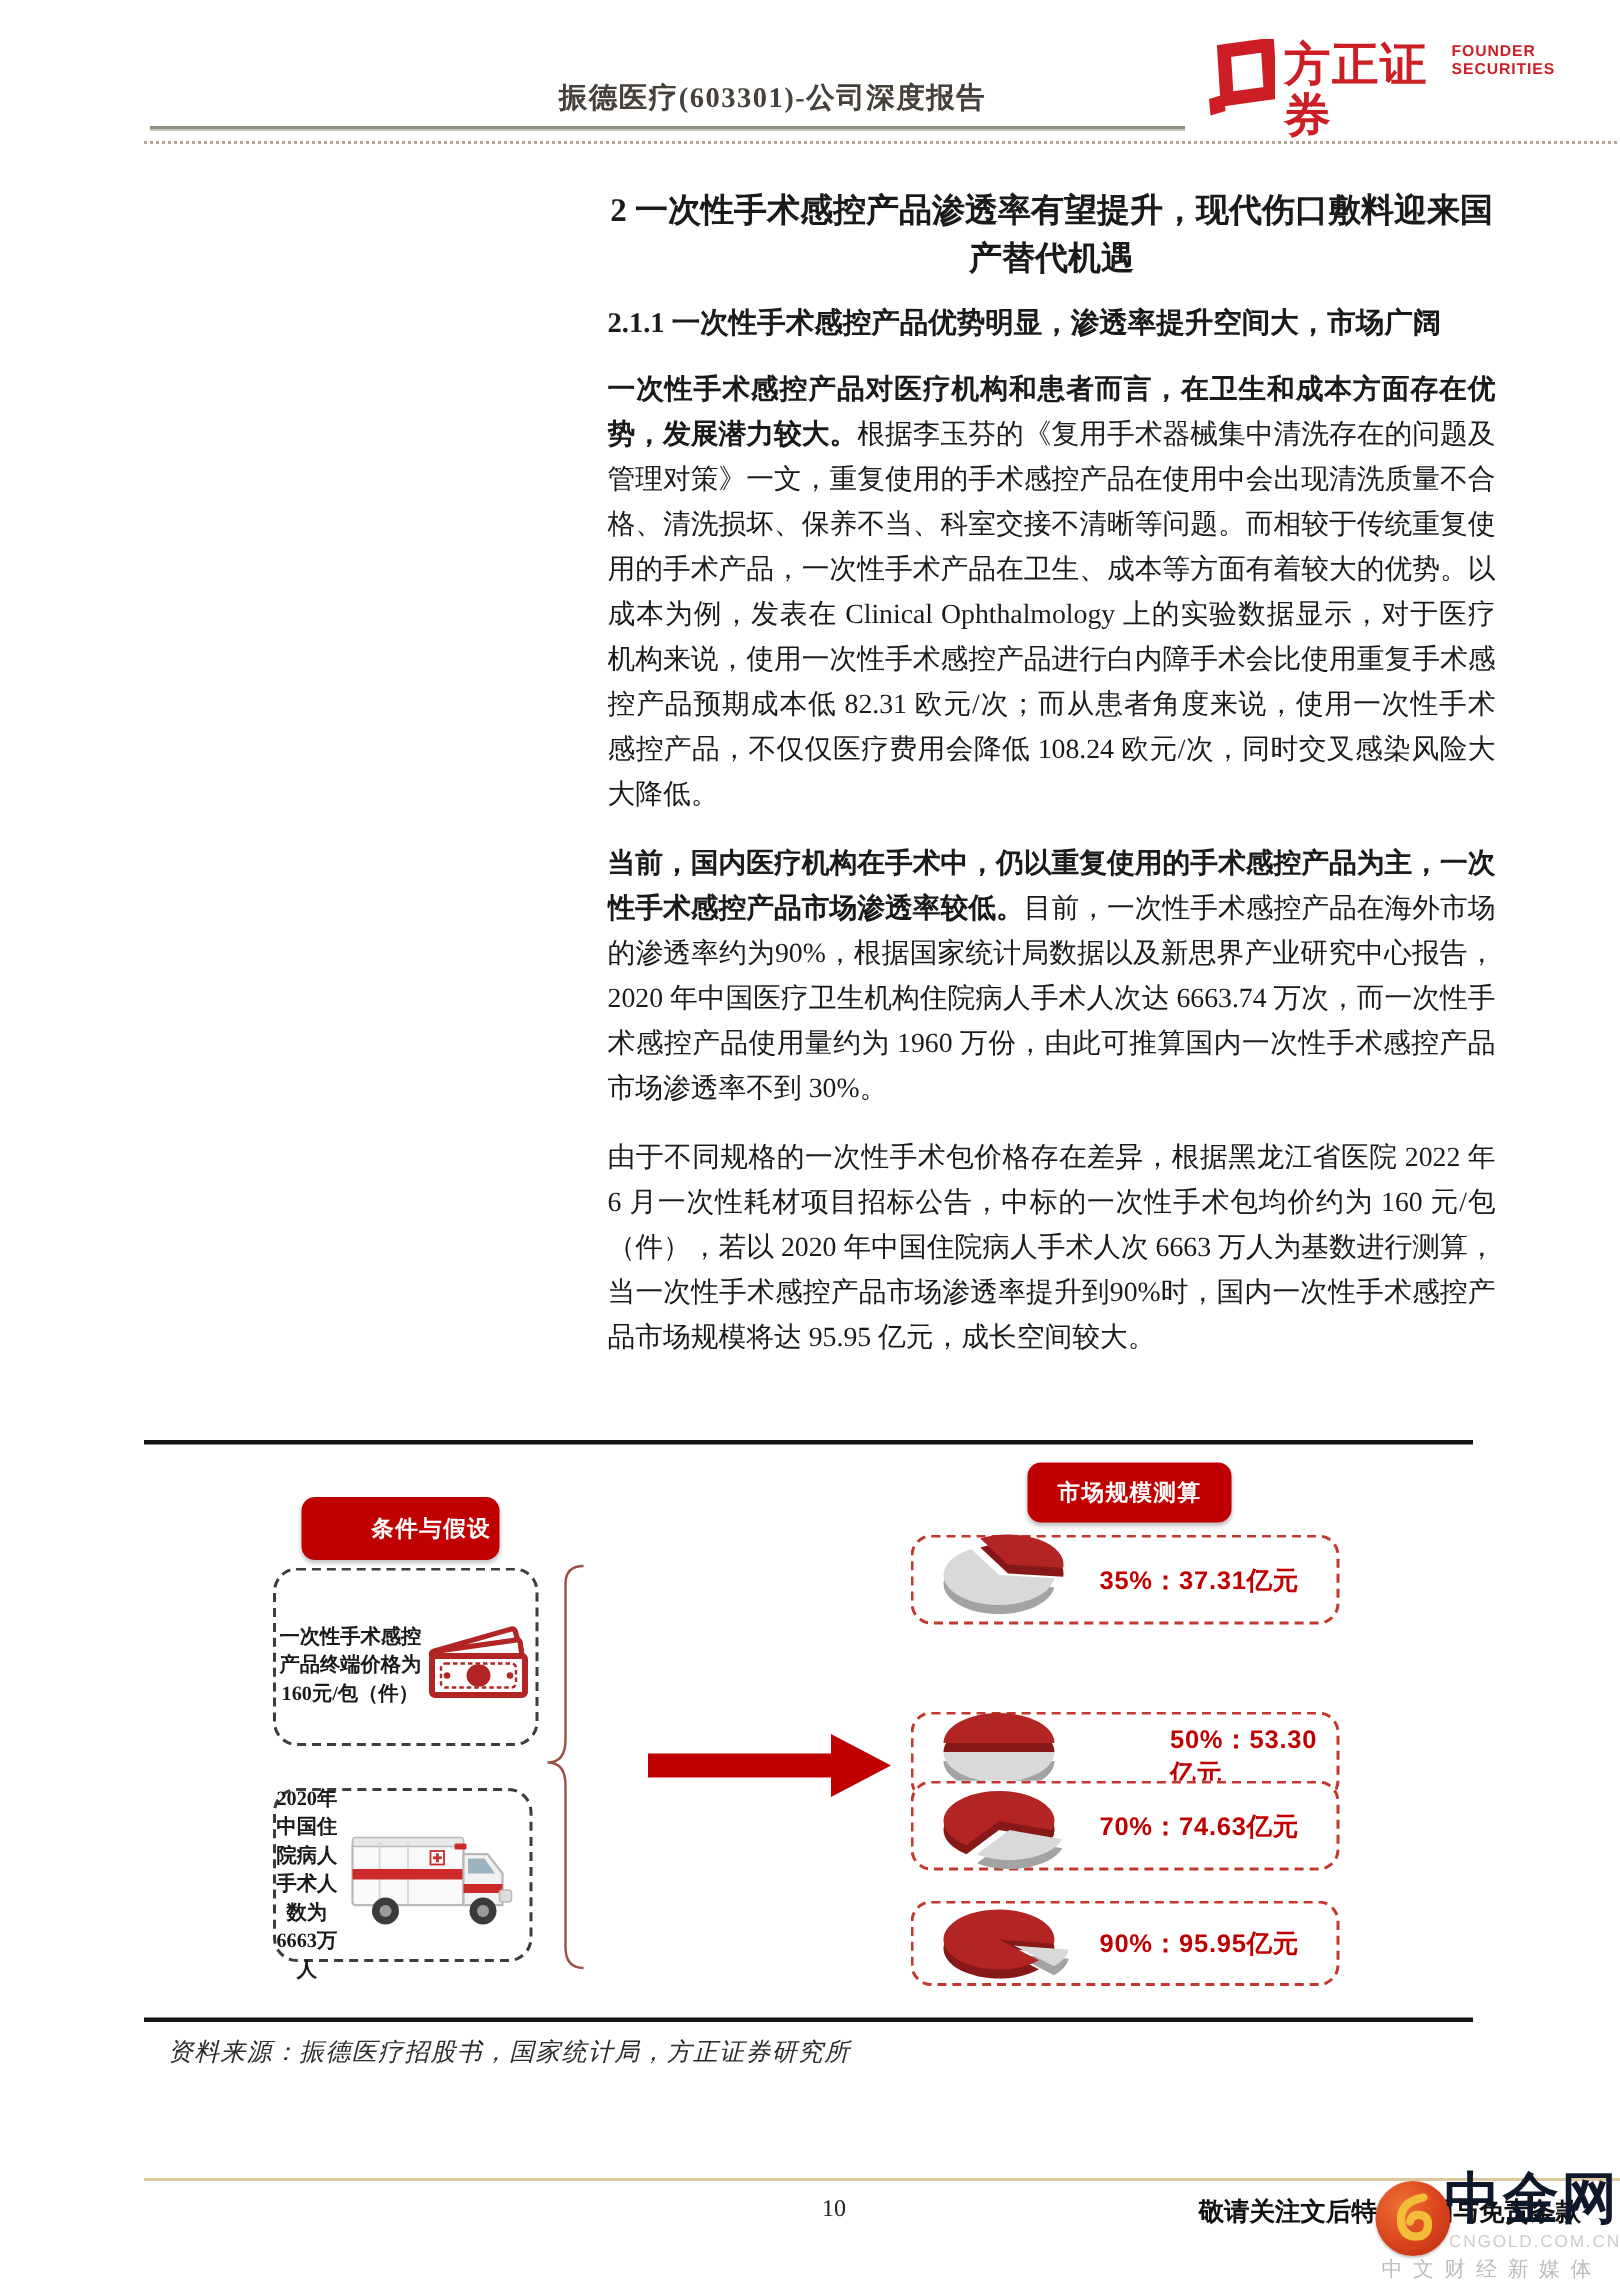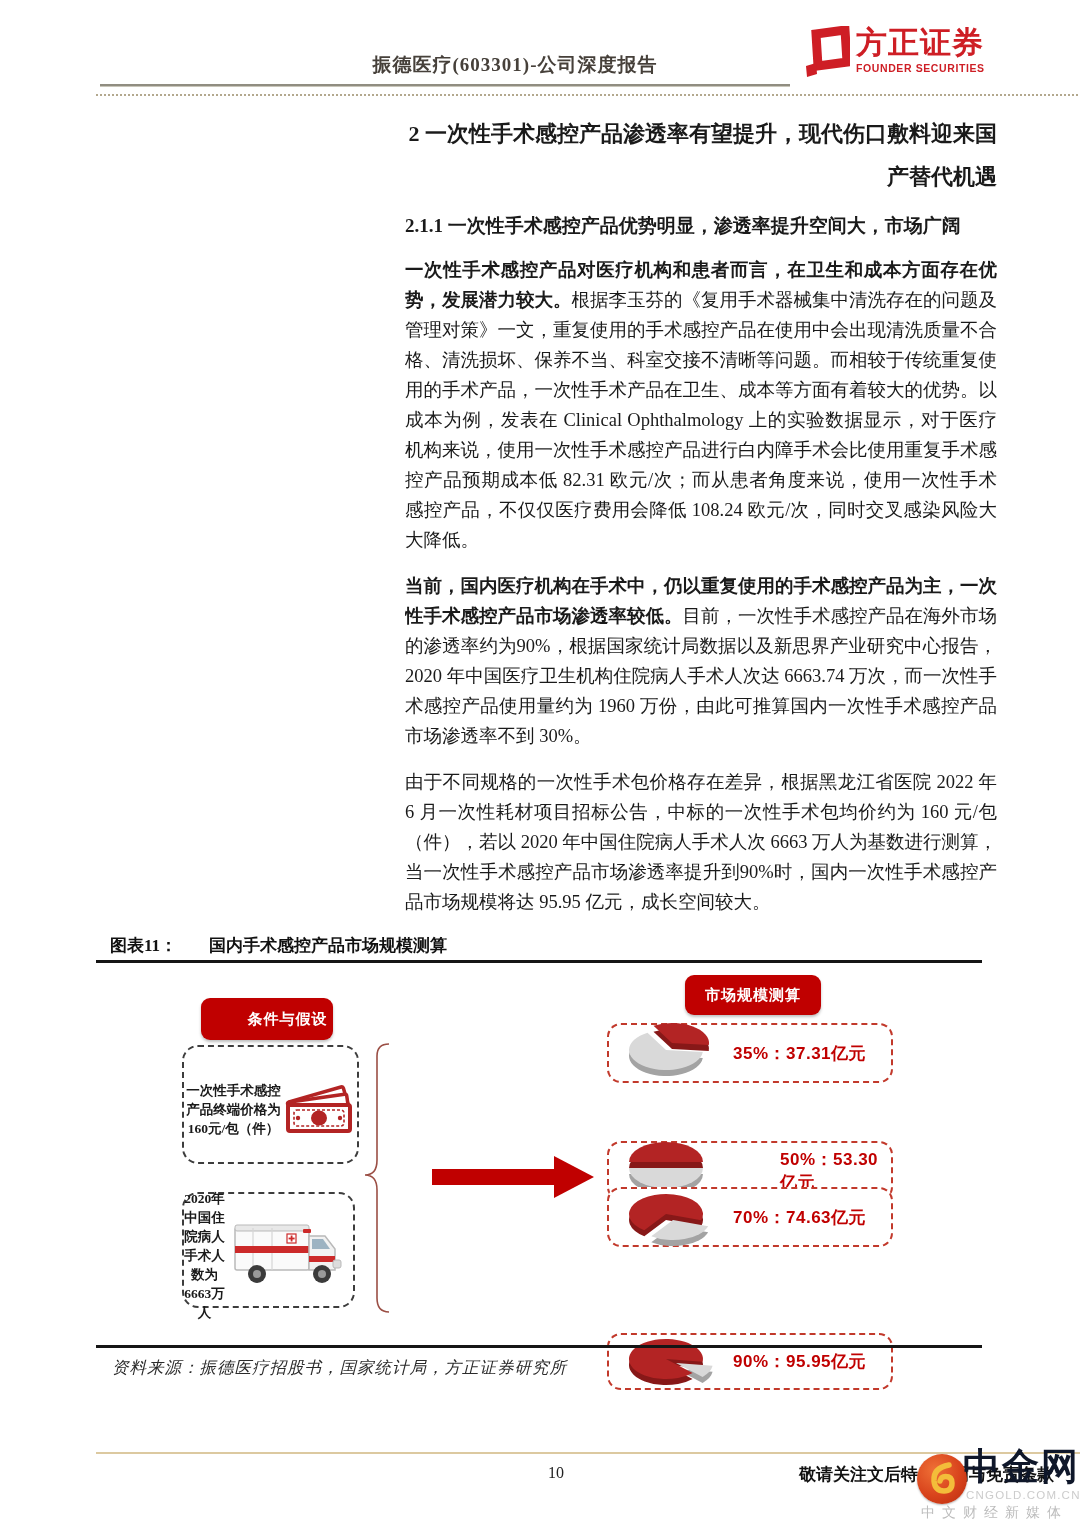--- a/index.html
+++ b/index.html
@@ -6,29 +6,29 @@
   body { background:#888; }
   .page{
     position:relative; width:1080px; height:1527px; margin:0 auto;
     background:#ffffff; overflow:hidden;
     font-family:"Liberation Serif","DejaVu Serif",serif; color:#1a1a1a;
   }
   
   .doc-title{ position:absolute; top:52px; left:160px; width:710px; text-align:center;
     font-size:19px; font-weight:bold; color:#46403a; letter-spacing:1px;}
   .logo{ position:absolute; top:26px; left:804px; display:flex; align-items:flex-start; gap:6px; }
-  .logo-text{ display:flex; flex-direction:column; }
+  .logo-text{ display:flex; flex-direction:row; }
   .logo-cn{ font-family:"Liberation Sans","DejaVu Sans",sans-serif; font-size:31px; font-weight:bold; color:#ce1e25; line-height:34px; letter-spacing:1px;}
   .logo-en{ font-family:"Liberation Sans","DejaVu Sans",sans-serif; font-size:10.5px; font-weight:bold; color:#ce1e25; letter-spacing:0.6px; margin-top:2px;}
   .rule-solid{ position:absolute; top:84px; left:100px; width:690px; height:3px; background:#908d81; border-bottom:1px solid #c9c6ba;}
   .rule-dotted{ position:absolute; top:94px; left:96px; width:982px; border-top:2px dotted #b3a88e;}
   
   .content{ position:absolute; left:405px; top:112px; width:592px; height:822px;
     text-align:justify; overflow:hidden;}
-  .content h1{ font-size:22px; line-height:43px; font-weight:bold; margin:0 0 15px; text-align:right;}
+  .content h1{ font-size:22px; line-height:32px; font-weight:bold; margin:12px 0 15px; text-align:center;}
   .content h2{ font-size:19px; line-height:27px; font-weight:bold; margin:0 0 15px; text-align:left;}
   .content h3{ font-size:19px; line-height:25px; font-weight:bold; margin:0 0 17px; text-align:left;}
   .content p{ font-size:18.5px; line-height:30px; margin:0 0 16px;}
   .content p b{ font-weight:bold; }
   
   .fig-caption{ position:absolute; top:934px; left:110px; font-size:17px; font-weight:bold; color:#111;}
   .fig-caption .fig-title{ margin-left:32px; }
   .fig-rule-top{ position:absolute; top:960px; left:96px; width:886px; height:3px; background:#151515;}
   .fig-rule-bottom{ position:absolute; top:1345px; left:96px; width:886px; height:3px; background:#151515;}
   .hdr-chip{ position:absolute; background:#c00000; color:#fff; border-radius:9px;
@@ -45,21 +45,21 @@
   .assume-1{ left:182px; top:1045px; width:177px; height:119px; }
   .assume-2{ left:182px; top:1192px; width:173px; height:116px; }
   .brace-wrap{ position:absolute; left:363px; top:1042px; width:32px; height:272px; }
   .arrow-wrap{ position:absolute; left:430px; top:1152px; width:166px; height:50px; }
   .scenario{ position:absolute; left:607px; width:286px; height:60px;
     border:2px dashed #c2392b; border-radius:14px; background:#fff;
     display:flex; align-items:center; }
   .scenario .pie{ width:95px; height:66px; margin-left:12px; flex:0 0 auto; }
   .scenario .scenario-label{ margin-left:17px; font-size:17px; font-weight:bold; color:#c00000;
     font-family:"Liberation Sans","DejaVu Sans",sans-serif; letter-spacing:0.5px;}
-  .sc-0{ top:1023px; } .sc-1{ top:1141px;gap:47px; } .sc-2{ top:1187px; } .sc-3{ top:1333px; height:57px;}
+  .sc-0{ top:1023px; } .sc-1{ top:1141px;gap:47px; } .sc-2{ top:1187px; } .sc-3{ top:1267px; height:57px;}
   .fig-source{ position:absolute; top:1357px; left:112px; font-size:16.5px; font-style:italic;
     color:#2b2b2b; letter-spacing:1px;}
   
   .footer-rule{ position:absolute; top:1452px; left:96px; width:984px; border-top:2px solid #dcc9a0;}
   .page-num{ position:absolute; top:1464px; left:16px; width:1080px; text-align:center; font-size:16px; color:#222;}
   .disclaimer{ position:absolute; top:1463px; right:26px; font-size:17px; font-weight:bold; color:#111;
     font-family:"Liberation Sans","DejaVu Sans",sans-serif;}
   
   .watermark{ position:absolute; left:915px; top:1446px; width:165px; height:78px; z-index:5;}
   .wm-logo{ position:absolute; left:2px; top:8px; width:50px; height:50px; border-radius:50%;
@@ -94,23 +94,20 @@
   <div class="rule-dotted"></div>
 
   <div class="content">
     <h1>2 一次性手术感控产品渗透率有望提升，现代伤口敷料迎来国产替代机遇</h1>
     <h3>2.1.1 一次性手术感控产品优势明显，渗透率提升空间大，市场广阔</h3>
     <p><b>一次性手术感控产品对医疗机构和患者而言，在卫生和成本方面存在优势，发展潜力较大。</b><span>根据李玉芬的《复用手术器械集中清洗存在的问题及管理对策》一文，重复使用的手术感控产品在使用中会出现清洗质量不合格、清洗损坏、保养不当、科室交接不清晰等问题。而相较于传统重复使用的手术产品，一次性手术产品在卫生、成本等方面有着较大的优势。以成本为例，发表在 Clinical Ophthalmology 上的实验数据显示，对于医疗机构来说，使用一次性手术感控产品进行白内障手术会比使用重复手术感控产品预期成本低 82.31 欧元/次；而从患者角度来说，使用一次性手术感控产品，不仅仅医疗费用会降低 108.24 欧元/次，同时交叉感染风险大大降低。</span></p>
     <p><b>当前，国内医疗机构在手术中，仍以重复使用的手术感控产品为主，一次性手术感控产品市场渗透率较低。</b><span>目前，一次性手术感控产品在海外市场的渗透率约为90%，根据国家统计局数据以及新思界产业研究中心报告，2020 年中国医疗卫生机构住院病人手术人次达 6663.74 万次，而一次性手术感控产品使用量约为 1960 万份，由此可推算国内一次性手术感控产品市场渗透率不到 30%。</span></p>
     <p><span>由于不同规格的一次性手术包价格存在差异，根据黑龙江省医院 2022 年 6 月一次性耗材项目招标公告，中标的一次性手术包均价约为 160 元/包（件），若以 2020 年中国住院病人手术人次 6663 万人为基数进行测算，当一次性手术感控产品市场渗透率提升到90%时，国内一次性手术感控产品市场规模将达 95.95 亿元，成长空间较大。</span></p>
   </div>
 
-  <div class="fig-caption">
-    <span>图表11：</span><span class="fig-title">国内手术感控产品市场规模测算</span>
-  </div>
   <div class="fig-rule-top"></div>
 
   <div class="hdr-chip chip-left">条件与假设</div>
 
   <div class="dash-box assume-1">
     <div class="dash-text">一次性手术感控产品终端价格为160元/包（件）</div>
     <span>
       <svg width="74" height="52" viewBox="0 0 74 52">
         <g transform="rotate(-16 36 30)">
             <rect x="8" y="12" width="58" height="24" rx="2" fill="#fff" stroke="#b32424" stroke-width="3.5"></rect>

